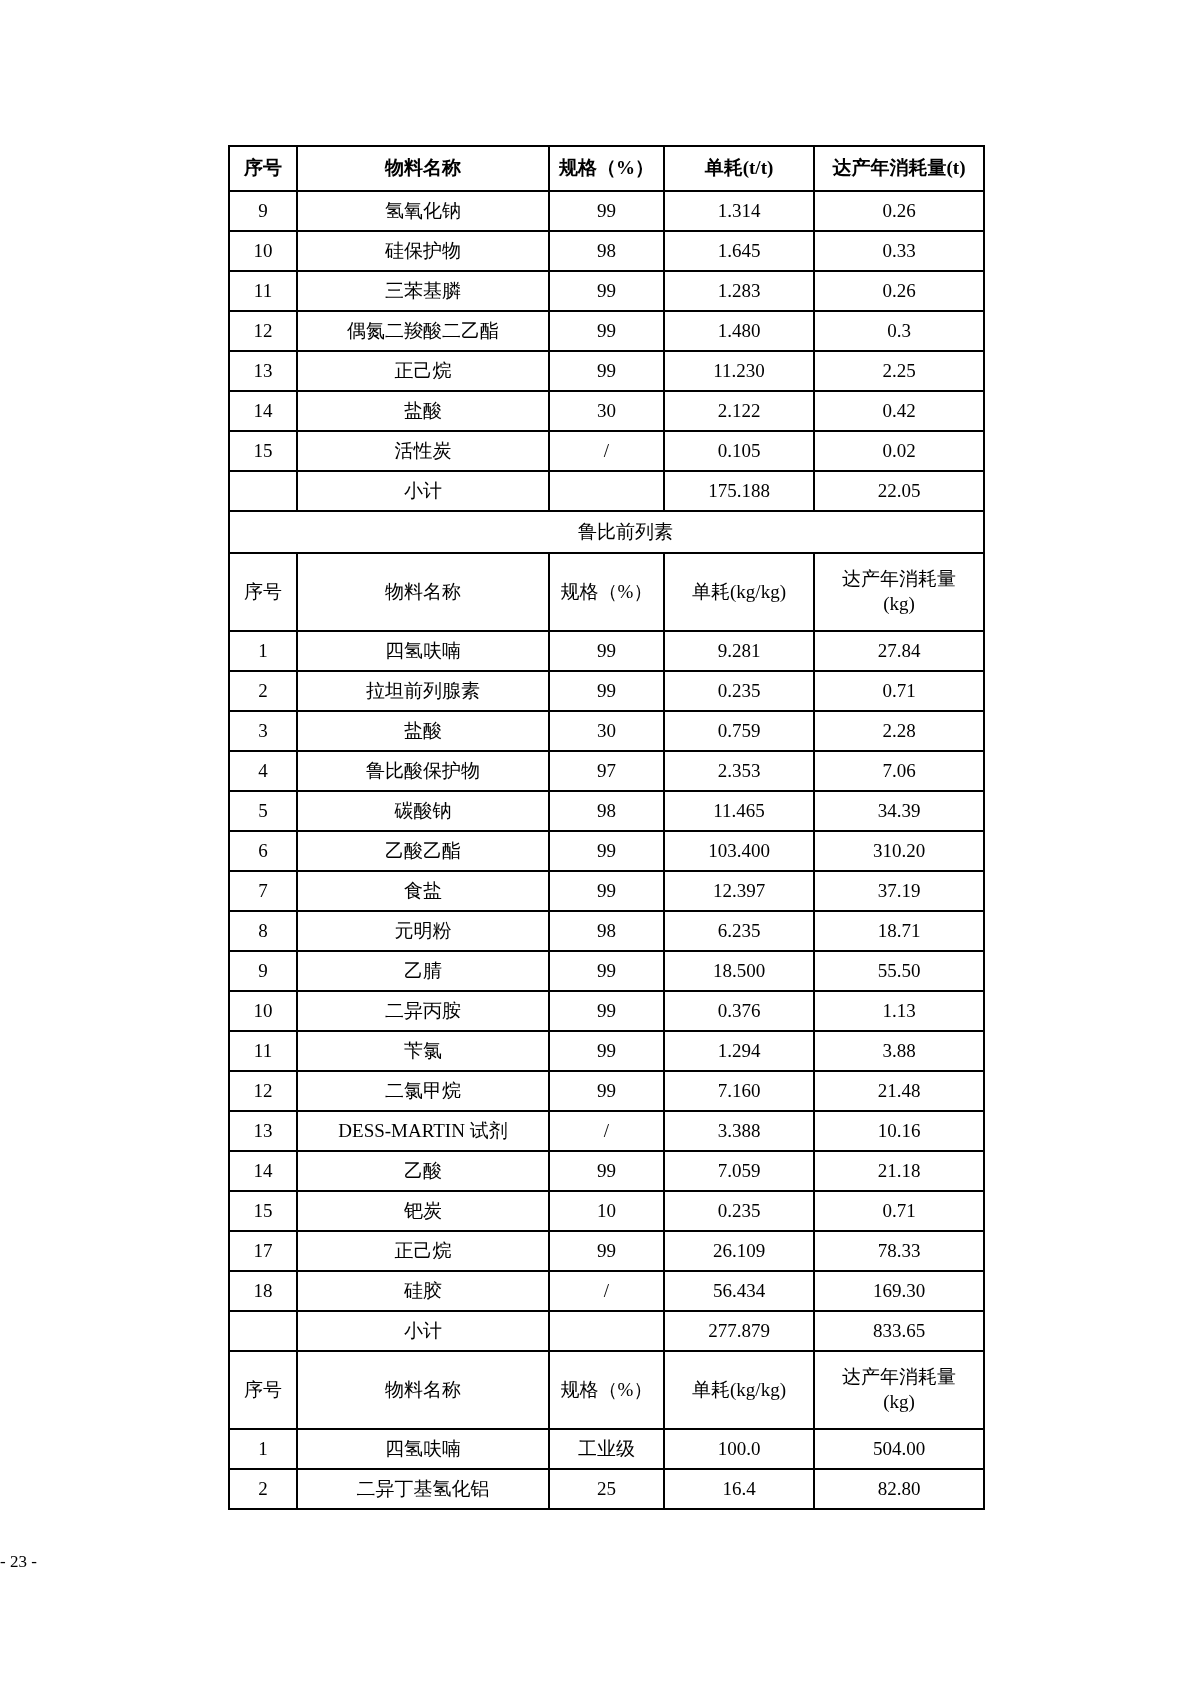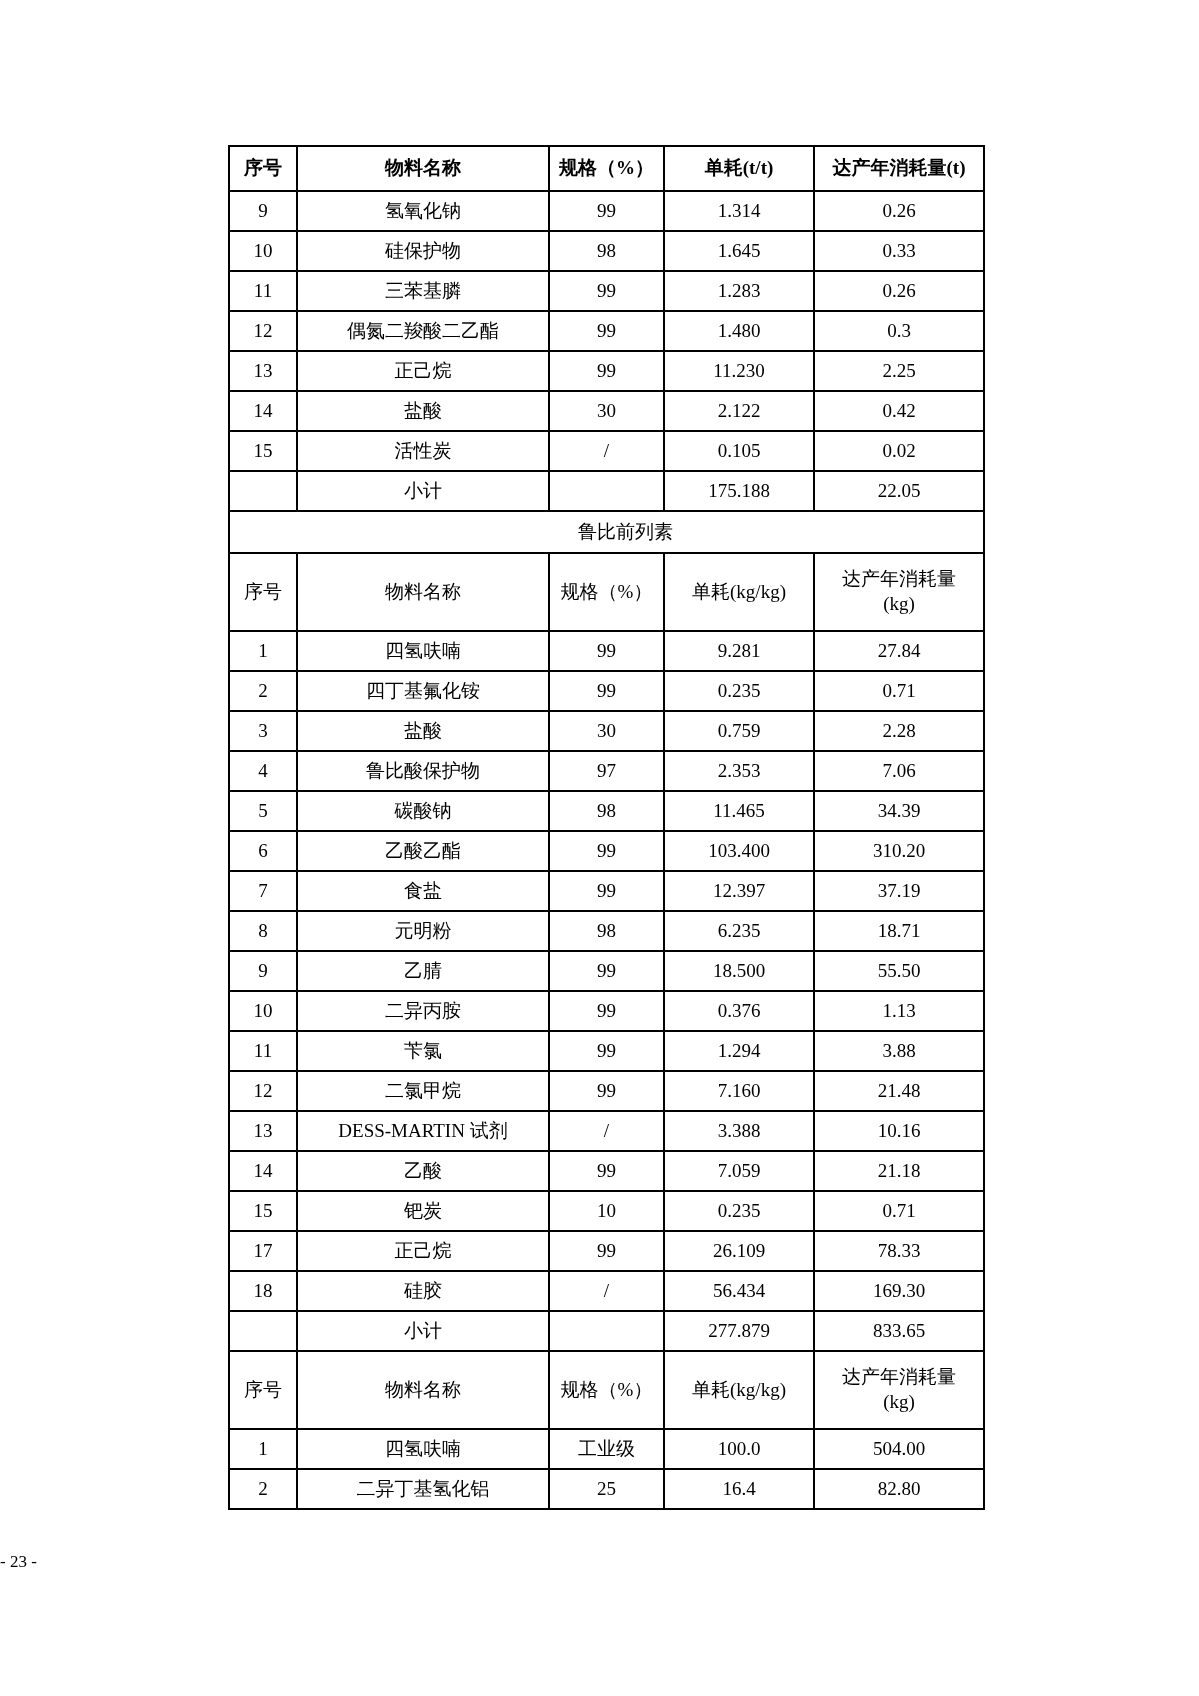--- a/index.html
+++ b/index.html
@@ -138,21 +138,21 @@
         </tr>
         <tr class="data-row">
           <td>1</td>
           <td>四氢呋喃</td>
           <td>99</td>
           <td>9.281</td>
           <td>27.84</td>
         </tr>
         <tr class="data-row">
           <td>2</td>
-          <td>四丁基氟化铵</td>
+          <td>拉坦前列腺素</td>
           <td>99</td>
           <td>0.235</td>
           <td>0.71</td>
         </tr>
         <tr class="data-row">
           <td>3</td>
           <td>盐酸</td>
           <td>30</td>
           <td>0.759</td>
           <td>2.28</td>

